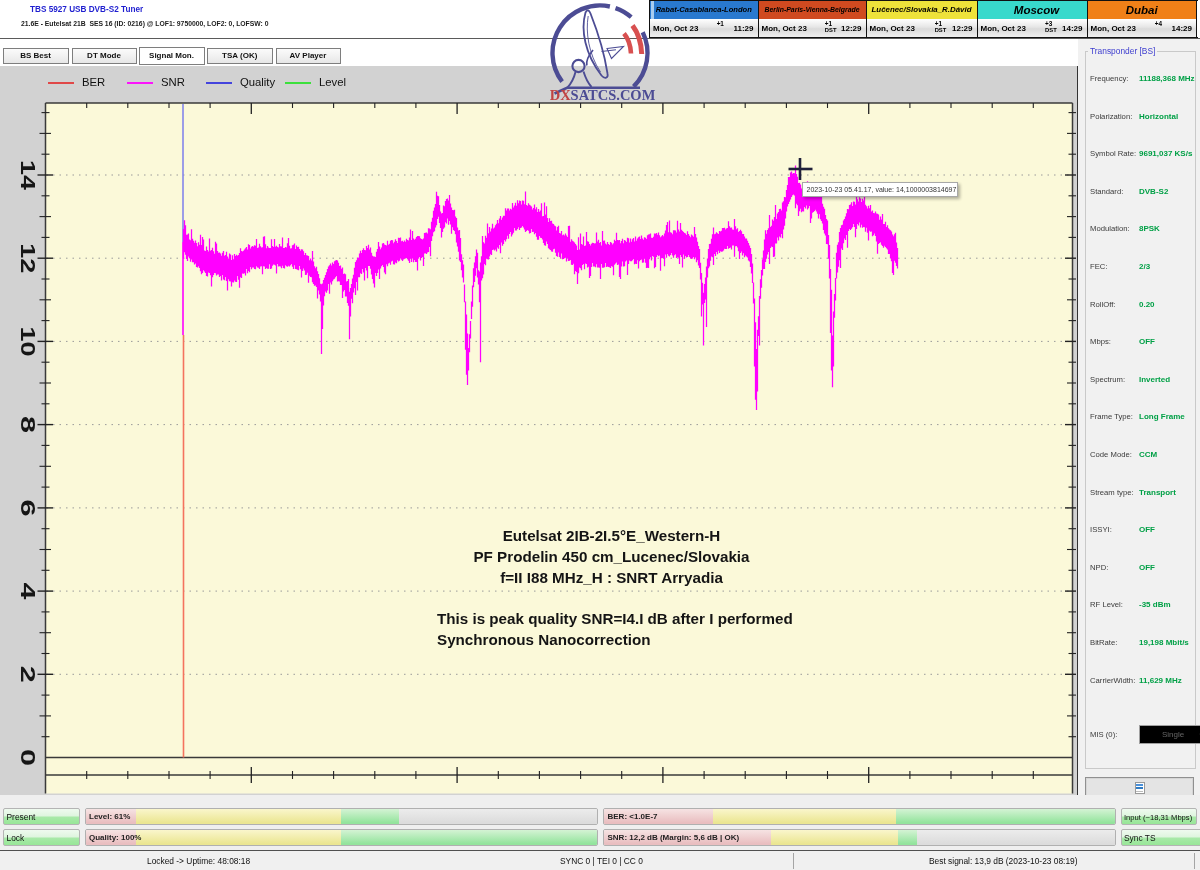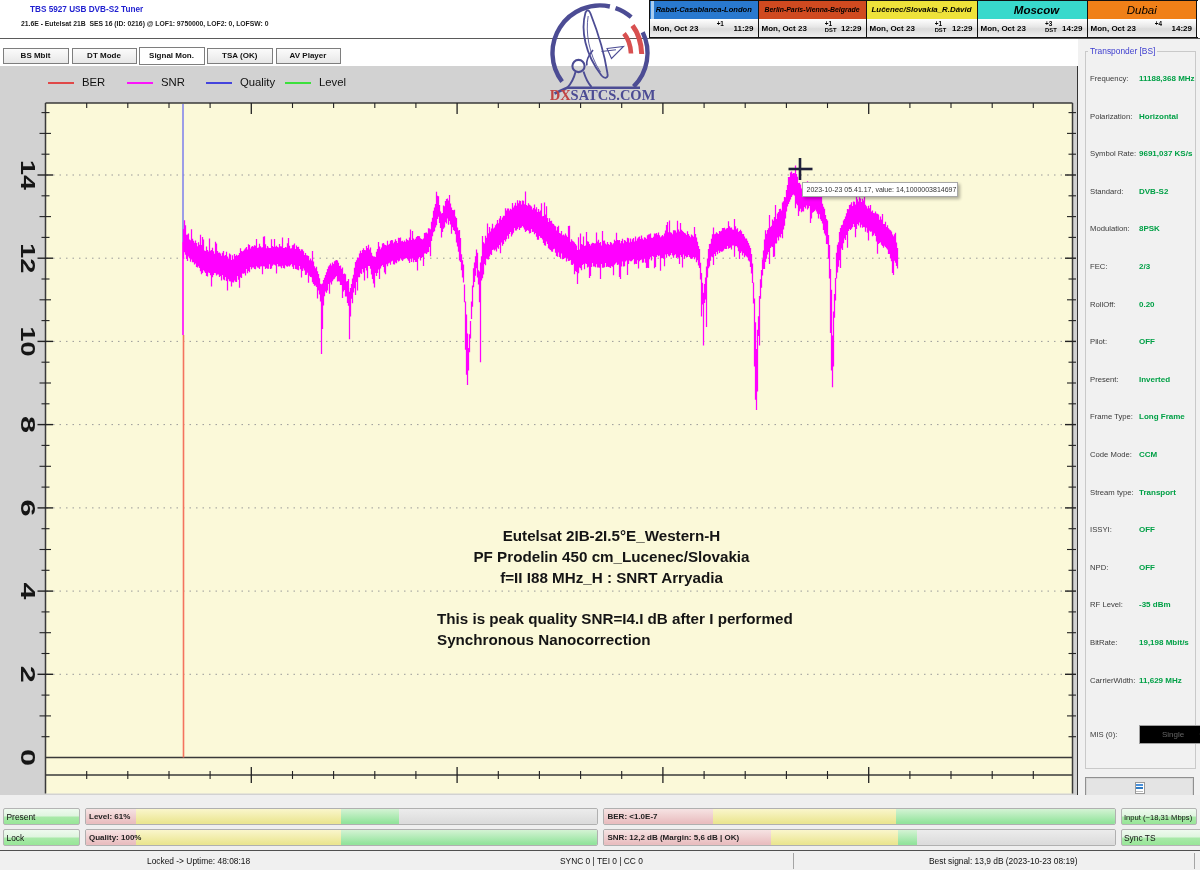--- a/index.html
+++ b/index.html
@@ -39,29 +39,29 @@
     <span style="position:absolute;left:62%;top:8px;font-size:5.8px;font-weight:bold;">DST</span>
 <span style="position:absolute;right:4px;top:5px;">12:29</span>
   </div>
 <div style="position:absolute;left:977.5px;top:1px;width:110.0px;height:17.5px;background:#38d9cc;border-right:1.8px solid #111;display:flex;align-items:center;justify-content:center;font-style:italic;font-weight:bold;font-size:11.5px;text-indent:9px;">Moscow</div>
 <div style="position:absolute;left:977.5px;top:18.5px;width:110.0px;height:18px;background:linear-gradient(#ffffff,#e6e6e6 45%,#dadada 55%,#efefef);border-right:1.8px solid #111;font-weight:bold;font-size:8px;">
 <span style="position:absolute;left:3px;top:5px;">Mon, Oct 23</span>
 <span style="position:absolute;left:62%;top:1.5px;font-size:6.4px;">+3</span>
     <span style="position:absolute;left:62%;top:8px;font-size:5.8px;font-weight:bold;">DST</span>
 <span style="position:absolute;right:4px;top:5px;">14:29</span>
   </div>
-<div style="position:absolute;left:1087.5px;top:1px;width:109.5px;height:17.5px;background:#f08018;border-right:1.8px solid #111;display:flex;align-items:center;justify-content:center;font-style:italic;font-weight:normal;font-size:11.5px;">Dubai</div>
+<div style="position:absolute;left:1087.5px;top:1px;width:109.5px;height:17.5px;background:#f08018;border-right:1.8px solid #111;display:flex;align-items:center;justify-content:center;font-style:italic;font-weight:bold;font-size:11.5px;">Dubai</div>
 <div style="position:absolute;left:1087.5px;top:18.5px;width:109.5px;height:18px;background:linear-gradient(#ffffff,#e6e6e6 45%,#dadada 55%,#efefef);border-right:1.8px solid #111;font-weight:bold;font-size:8px;">
 <span style="position:absolute;left:3px;top:5px;">Mon, Oct 23</span>
 <span style="position:absolute;left:62%;top:1.5px;font-size:6.4px;">+4</span>
 <span style="position:absolute;right:4px;top:5px;">14:29</span>
   </div>
 <div class="abs" style="left:650.5px;top:1px;width:3.5px;height:17.5px;background:#a8cdf0;"></div>
 
-<div class="tab" style="left:2.5px;width:66px;">BS Mbit</div>
+<div class="tab" style="left:2.5px;width:66px;">BS Best</div>
 <div class="tab" style="left:71.5px;width:65px;">DT Mode</div>
 <div class="tab" style="left:138.5px;width:66px;top:46.5px;height:18px;background:#fff;">Signal Mon.</div>
 <div class="tab" style="left:207px;width:65.5px;">TSA (OK)</div>
 <div class="tab" style="left:275.5px;width:65px;">AV Player</div>
 
 <div class="abs" style="left:0;top:66px;width:1077.5px;height:729.5px;background:#d2d2d2;border-right:1.7px solid #333;border-bottom:1.7px solid #333;"></div>
 
 <div class="abs" style="left:0;top:76px;width:1060px;height:14px;font-size:11.3px;color:#111;">
 <span style="position:absolute;left:48px;top:6px;width:26px;height:2px;background:#e04848;"></span>
     <span style="position:absolute;left:82px;">BER</span>
@@ -227,23 +227,23 @@
 <div class="plab" style="top:149px">Symbol Rate:</div>
 <div class="pval" style="top:149px">9691,037 KS/s</div>
 <div class="plab" style="top:187px">Standard:</div>
 <div class="pval" style="top:187px">DVB-S2</div>
 <div class="plab" style="top:224px">Modulation:</div>
 <div class="pval" style="top:224px">8PSK</div>
 <div class="plab" style="top:262px">FEC:</div>
 <div class="pval" style="top:262px">2/3</div>
 <div class="plab" style="top:300px">RollOff:</div>
 <div class="pval" style="top:300px">0.20</div>
-<div class="plab" style="top:337px">Pilot:</div>
+<div class="plab" style="top:337px">Mbps:</div>
 <div class="pval" style="top:337px">OFF</div>
-<div class="plab" style="top:375px">Present:</div>
+<div class="plab" style="top:375px">Spectrum:</div>
 <div class="pval" style="top:375px">Inverted</div>
 <div class="plab" style="top:412px">Frame Type:</div>
 <div class="pval" style="top:412px">Long Frame</div>
 <div class="plab" style="top:450px">Code Mode:</div>
 <div class="pval" style="top:450px">CCM</div>
 <div class="plab" style="top:488px">Stream type:</div>
 <div class="pval" style="top:488px">Transport</div>
 <div class="plab" style="top:525px">ISSYI:</div>
 <div class="pval" style="top:525px">OFF</div>
 <div class="plab" style="top:563px">NPD:</div>

